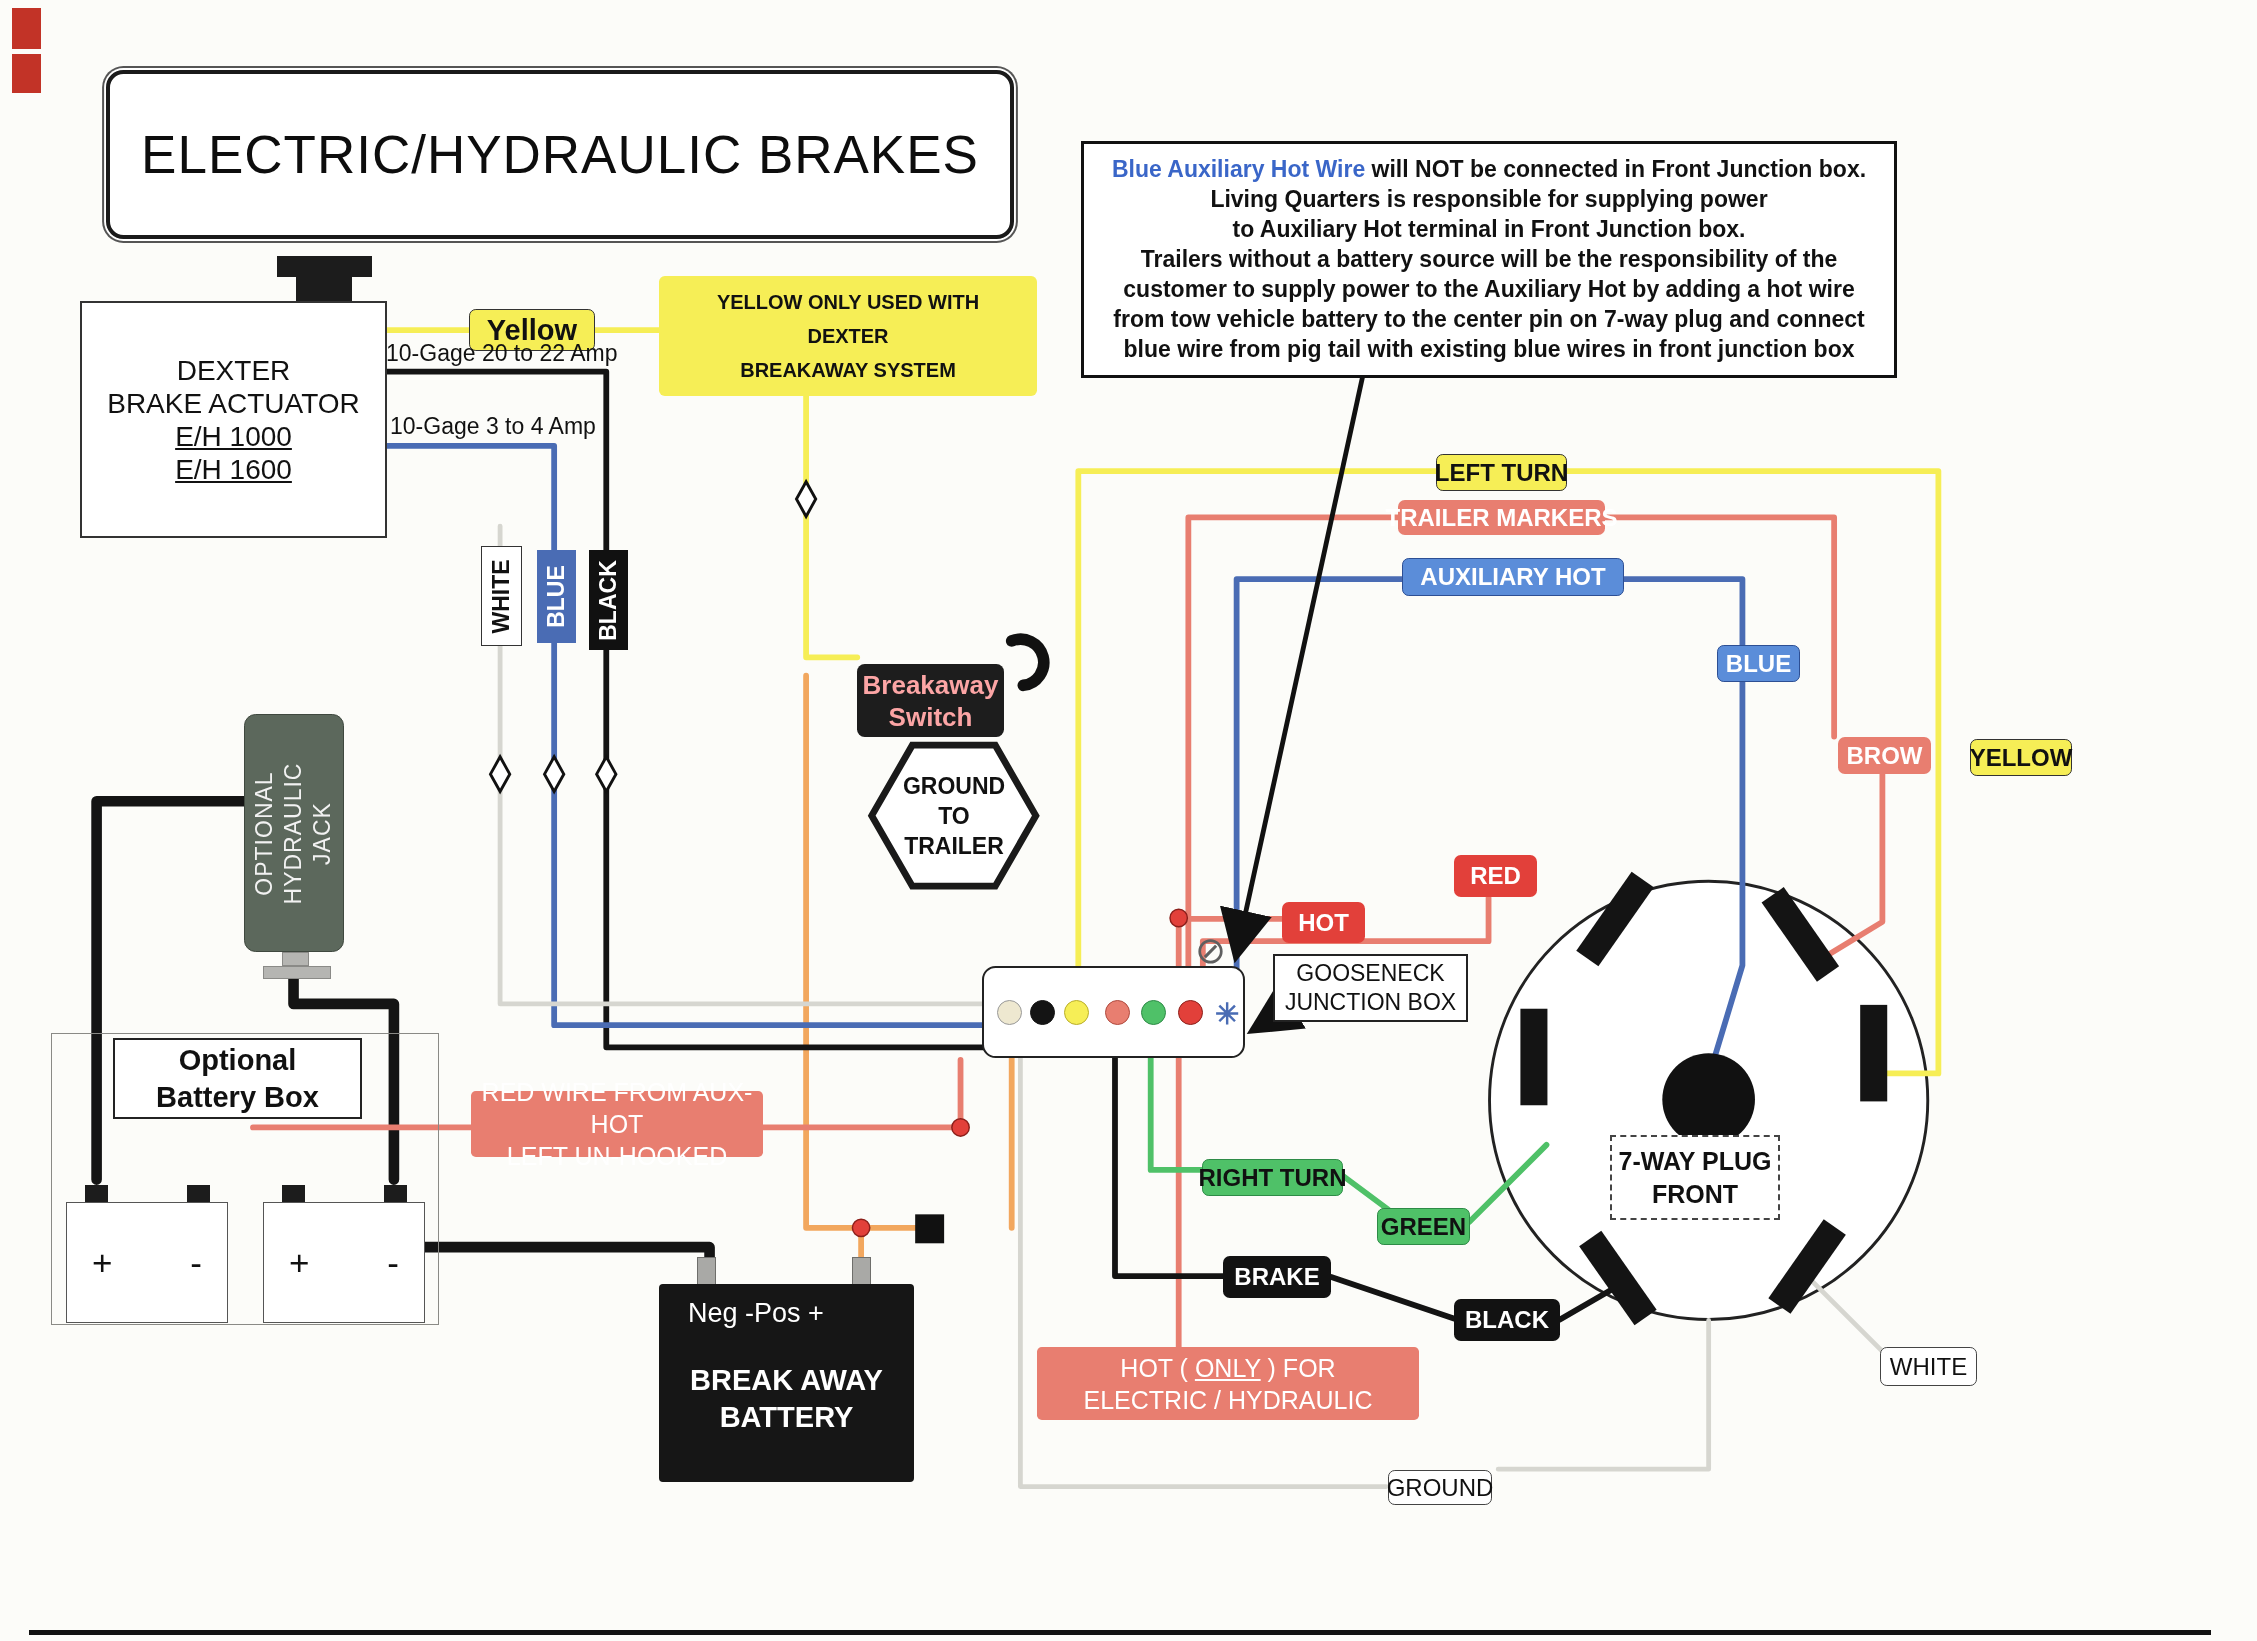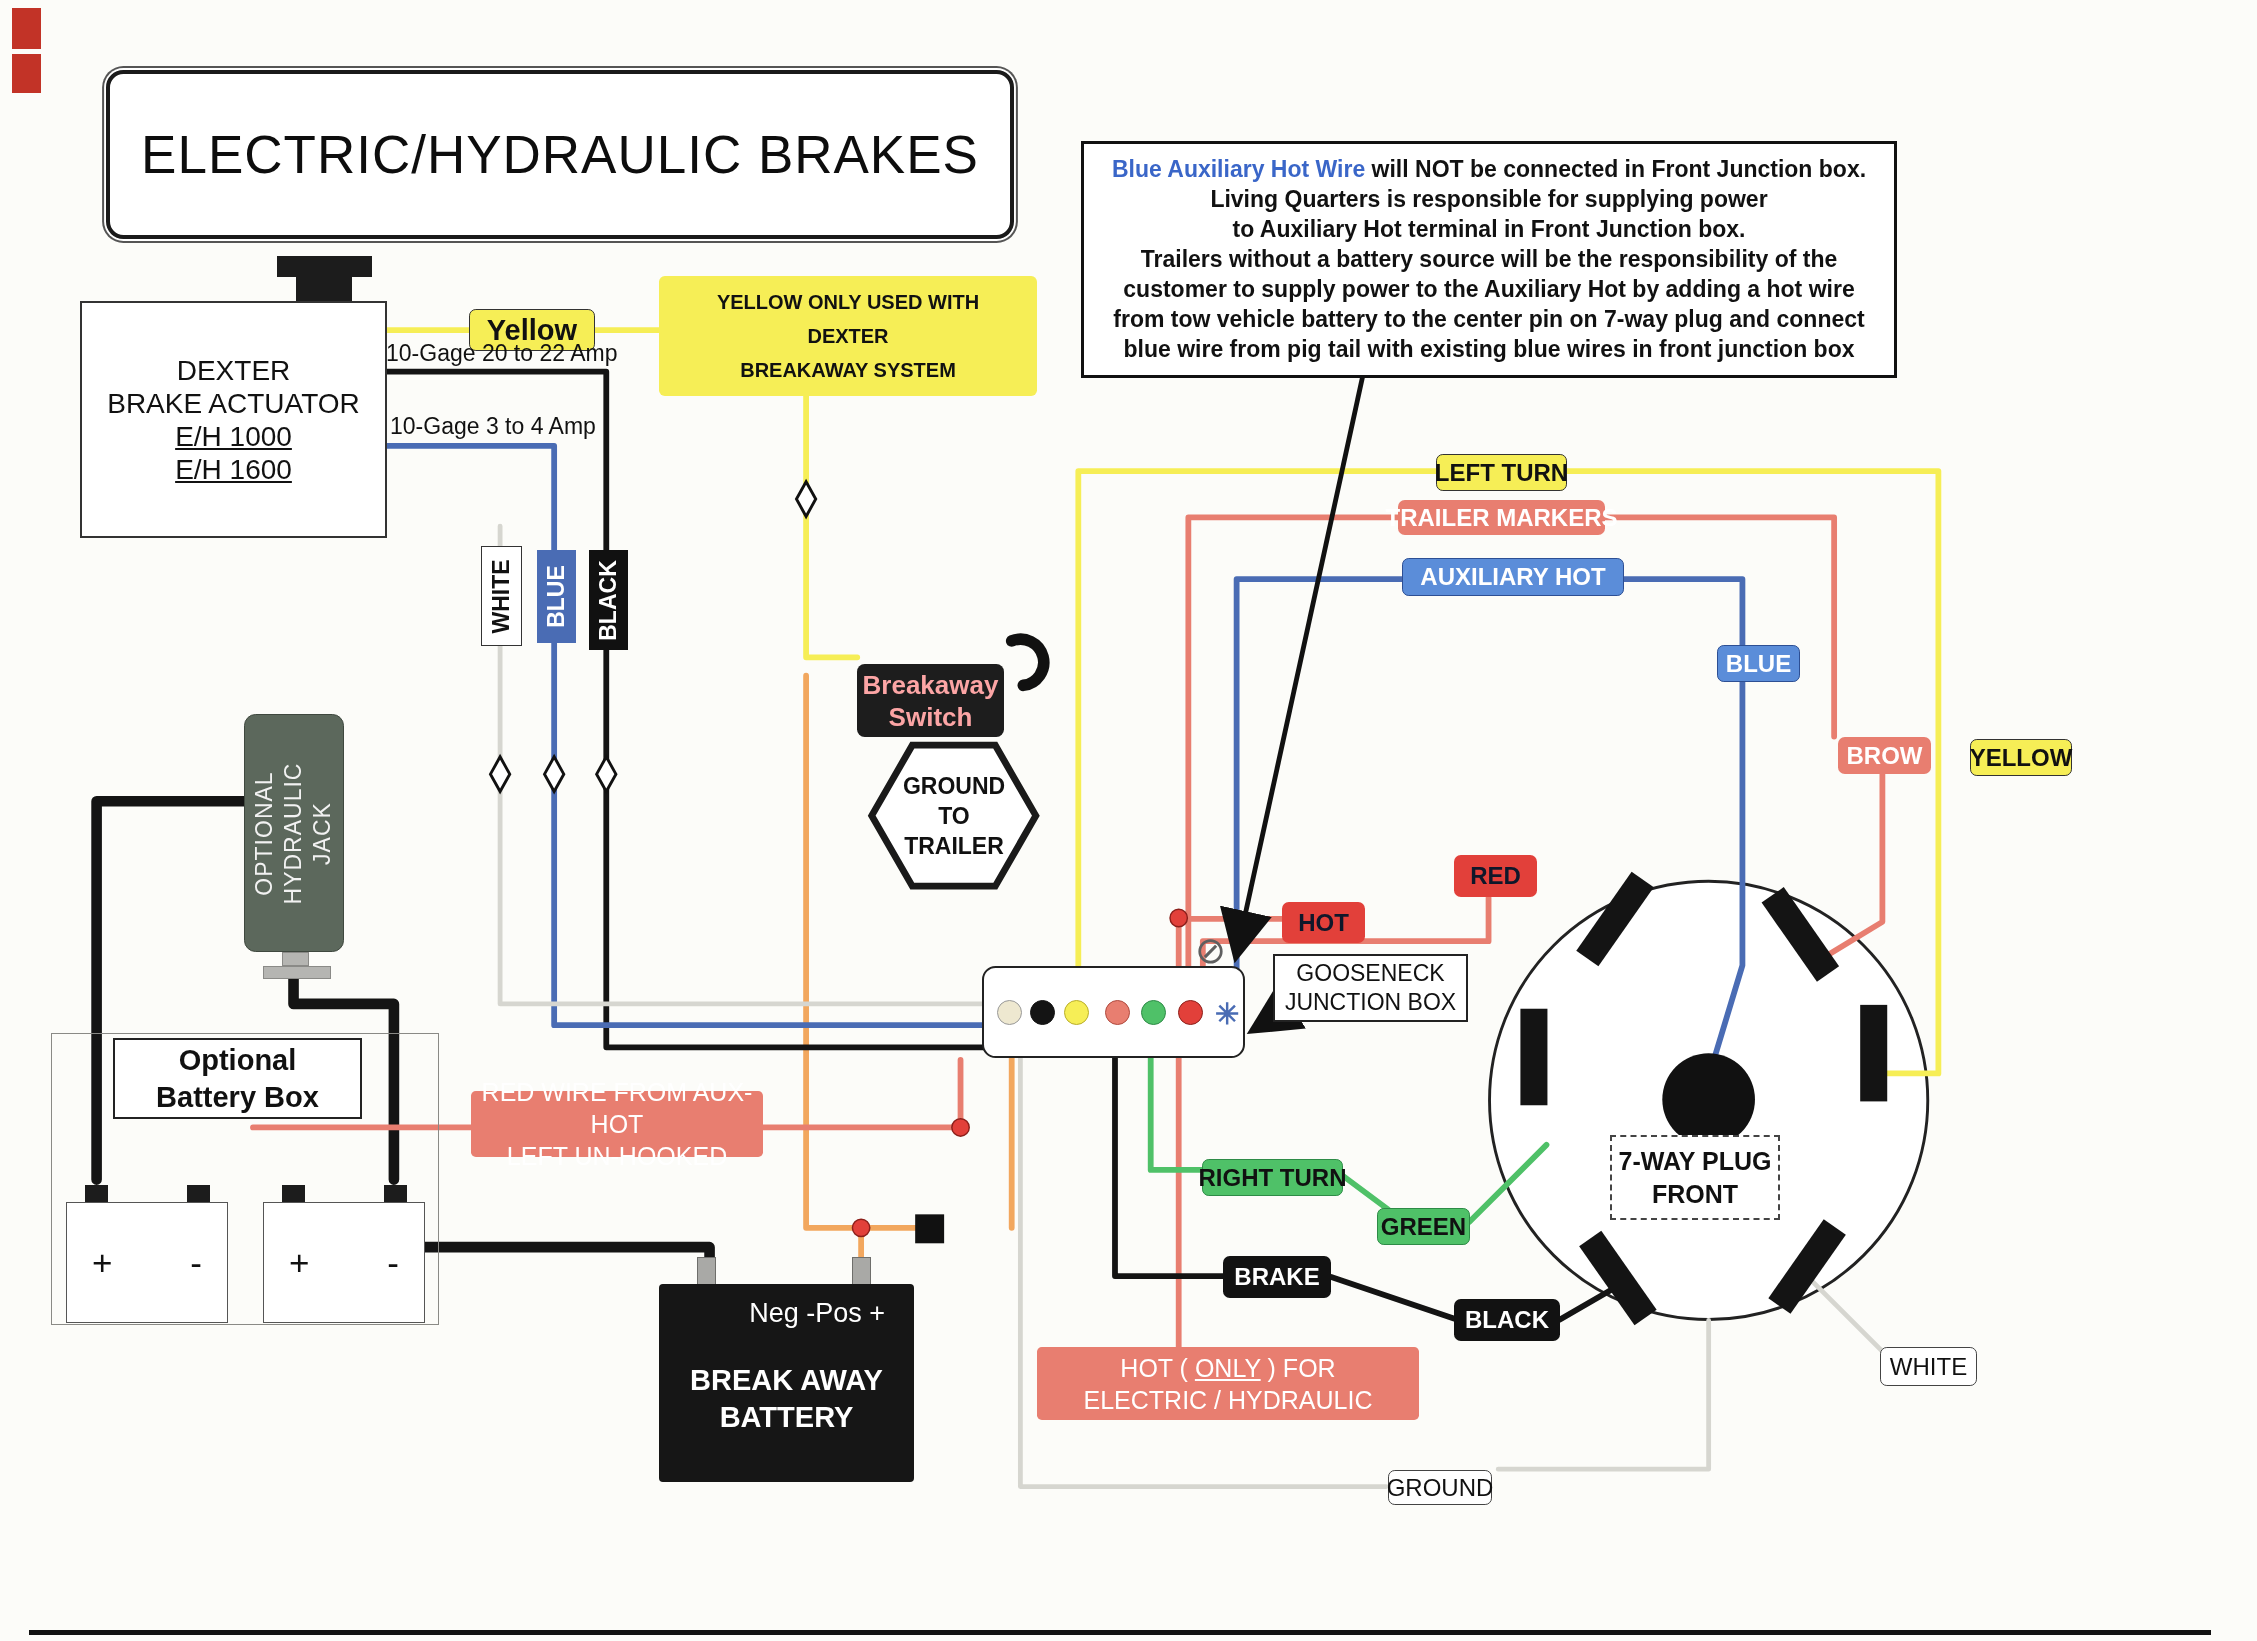--- a/index.html
+++ b/index.html
@@ -35,21 +35,21 @@
   .dexter{font-size:28px;line-height:33px;}
   .dexter .u{text-decoration:underline;}
 
   .gauge{font-size:23px;white-space:nowrap;}
 
   .tag{position:absolute;box-sizing:border-box;display:flex;align-items:center;justify-content:center;
        font-size:24px;font-weight:bold;border-radius:6.8px;white-space:nowrap;}
   .tag.t-yellow{background:var(--c-yellow,#f6ee56);border:1.9px solid #333;color:#111;}
   .tag.t-salmon{background:var(--c-salmon,#e87e70);color:#fff;border:none;}
   .tag.t-blue{background:var(--c-lightblue,#5b8dd9);color:#fff;border:1px solid #2d4f94;}
-  .tag.t-red{background:var(--c-red,#e2403a);color:#0f172a;}
+  .tag.t-red{background:var(--c-red,#e2403a);color:#ffffff;}
   .tag.t-green{background:var(--c-green,#4fc168);color:#111;border:1px solid #2e8b47;}
   .tag.t-black{background:#121212;color:#fff;}
   .tag.t-white{background:#fff;border:1.9px solid #444;color:#111;font-weight:normal;}
 
   .note-yellow{background:var(--c-yellow,#f6ee56);border-radius:5.8px;font-weight:bold;font-size:20px;line-height:34px;}
   .aux-note{background:#fff;border:3.9px solid #111;font-weight:bold;font-size:23px;line-height:30px;padding:9.7px 5.8px;}
   .aux-note .hl{color:#3a66c8;}
 
   .vlabel{display:flex;align-items:center;justify-content:center;}
   .vlabel span{transform:rotate(-90deg);white-space:nowrap;font-size:23px;font-weight:bold;}
@@ -62,21 +62,21 @@
   .metal{background:#b5b5b2;border:1px solid #8a8a87;}
 
   .batt-outer{border:1.9px solid #8a8a86;background:transparent;}
   .batt-title{background:#fff;border:2.9px solid #222;font-weight:bold;font-size:29px;line-height:37px;}
   .battery{background:#fff;border:1.9px solid #555;font-size:35px;}
   .battery .signs{display:flex;justify-content:space-between;width:100%;padding:0 25px;box-sizing:border-box;}
   .post{background:#1c1c1c;}
 
   .note-salmon{background:var(--c-salmon,#e87e70);color:#fff;border-radius:4.8px;font-size:25px;line-height:32px;}
   .bab{background:#161616;color:#fff;border-radius:3.9px;}
-  .bab .row1{display:flex;justify-content:flex-end;width:100%;padding:13.5px 29px 0 29px;box-sizing:border-box;font-size:27px;}
+  .bab .row1{display:flex;justify-content:flex-start;width:100%;padding:13.5px 29px 0 29px;box-sizing:border-box;font-size:27px;}
   .bab .nm{font-weight:bold;font-size:29px;line-height:37px;margin-top:33px;}
   .bab-post{background:#a9a9a6;border:1.9px solid #6e6e6b;}
 
   .junction{background:#fff;border:2.9px solid #222;border-radius:13.5px;}
   .pin-circle{position:absolute;width:25px;height:25px;border-radius:50%;border:1.9px solid #555;box-sizing:border-box;}
   .splice{position:absolute;font-size:29px;color:var(--c-blue,#4a6cb4);font-weight:bold;}
   .nocon{position:absolute;font-size:37px;color:#5f5f5f;}
 
   .goose{background:#fff;border:2.9px solid #222;font-size:23px;line-height:29px;}
 

